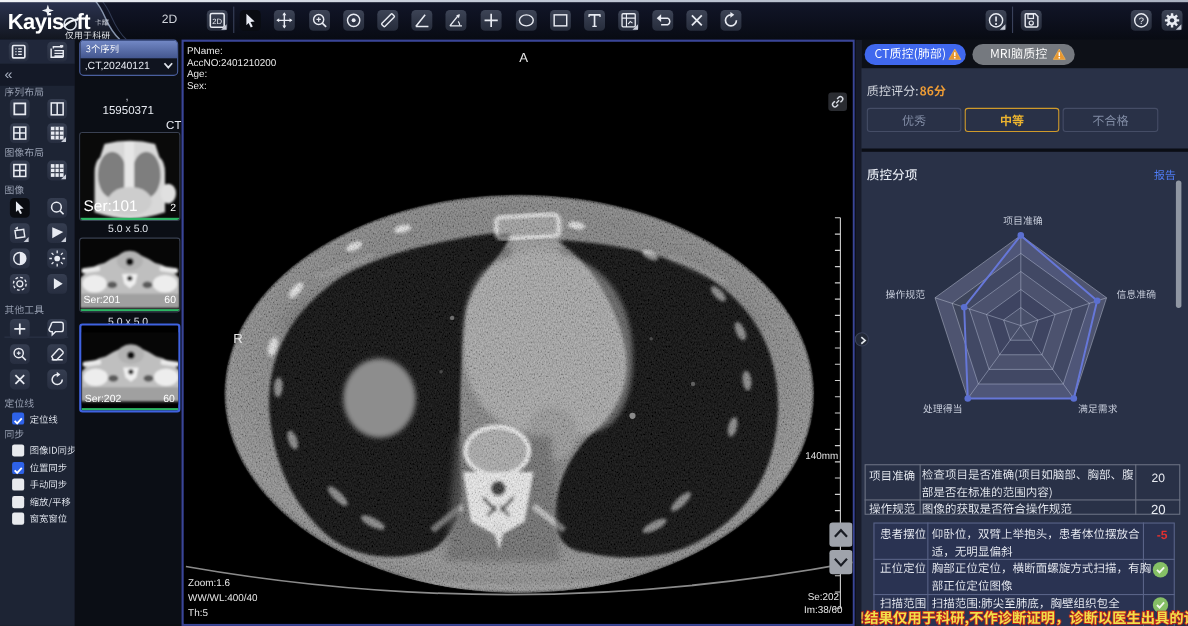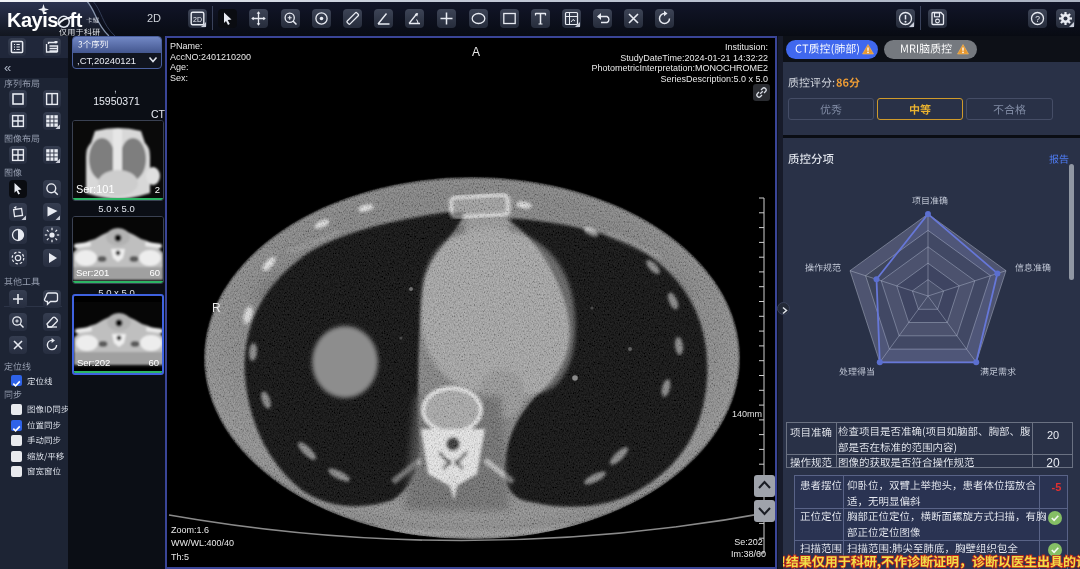--- a/index.html
+++ b/index.html
@@ -345,21 +345,21 @@
 <rect x="40" y="8" width="9" height="64" fill="#e6e6e6"></rect>
           <ellipse cx="45" cy="62" rx="20" ry="13" fill="#cdcdcd"></ellipse>
 <ellipse cx="80" cy="55" rx="7" ry="9" fill="#e0e0e0"></ellipse>
         </g>
 <defs>
           <filter id="tb1">
             <feGaussianBlur stdDeviation="0.8"></feGaussianBlur>
           </filter>
         </defs>
       </svg>
-<div class="abs" style="left:3px;bottom:5px;color:#fff;font-size:11px">Ser:101</div>
+<div class="abs" style="left:3px;bottom:5px;color:#fff;font-size:14px">Ser:101</div>
       <div class="abs" style="right:3px;bottom:5px;color:#fff;font-size:9.5px">2</div>
       <div class="abs" style="left:0;bottom:0px;width:92px;height:2px;background:#2db564"></div>
     </div>
 <div class="abs" style="left:68px;top:203px;width:97px;text-align:center;color:#dfe3ea;font-size:9.5px">5.0 x 5.0</div>
 <div class="abs" style="left:72px;top:216px;width:92px;height:68px;border:1px solid #3a4152;border-radius:3px;background:#000;overflow:hidden">
 <svg class="abs" style="left:0;top:0" width="90" height="66" viewBox="0 0 90 66">
 <rect width="90" height="66" fill="#060606"></rect>
 <g filter="url(#tb2)">
 <path d="M0,36 Q10,24 22,22 Q36,13 45,13 Q54,13 68,22 Q80,24 90,36 L90,62 L0,62 Z" fill="#bfbfbf"></path>
 <rect x="0" y="50" width="90" height="13" fill="#a0a0a0"></rect>
@@ -512,21 +512,20 @@
 <circle cx="244" cy="251" r="2" fill="#6f6f6f"></circle>
 <circle cx="408" cy="340" r="2.8" fill="#8a8a8a"></circle>
 <circle cx="463" cy="311" r="2" fill="#606060"></circle>
 <circle cx="234" cy="300" r="1.6" fill="#4a4a4a"></circle>
 <circle cx="425" cy="270" r="1.6" fill="#4a4a4a"></circle>
 </g>
 
 <path d="M2,477 Q305,530 610,473" stroke="#8a8a8a" stroke-width="1.6" fill="none"></path>
 </svg>
 <div class="abs" style="left:3px;top:3px;color:#e8e8e8;font-size:9px;line-height:10.5px">PName:<br>AccNO:2401210200<br>Age:<br>Sex:</div>
-<div class="abs" style="right:7px;top:4px;text-align:right;color:#e8e8e8;font-size:9px;line-height:10.5px">Institusion:<br>StudyDateTime:2024-01-21 14:32:22<br>PhotometricInterpretation:MONOCHROME2<br>SeriesDescription:5.0 x 5.0</div>
 <div class="abs" style="left:305px;top:7px;color:#e8e8e8;font-size:12px">A</div>
 <div class="abs" style="left:45px;top:263px;color:#e8e8e8;font-size:12px">R</div>
 <div class="abs" style="left:4px;bottom:3px;color:#e8e8e8;font-size:9px;line-height:10.5px;line-height:13.5px">Zoom:1.6<br>WW/WL:400/40<br>Th:5</div>
 <div class="abs" style="right:9px;bottom:7px;text-align:center;color:#e8e8e8;font-size:9px;line-height:10.5px;line-height:12px">Se:202<br>Im:38/60</div>
 <div class="abs" style="left:586px;top:46px;width:17px;height:17px;border-radius:3px;background:rgba(120,126,140,0.35)"><svg width="17" height="17">
           <g stroke="#d8dce4" stroke-width="1.3" fill="none">
             <path d="M7.2,9.8 L9.8,7.2"></path>
             <path d="M8,6 l1.5,-1.5 a2.1,2.1 0 0 1 3,3 L11,9"></path>
             <path d="M9,11 l-1.5,1.5 a2.1,2.1 0 0 1 -3,-3 L6,8"></path>
           </g>

